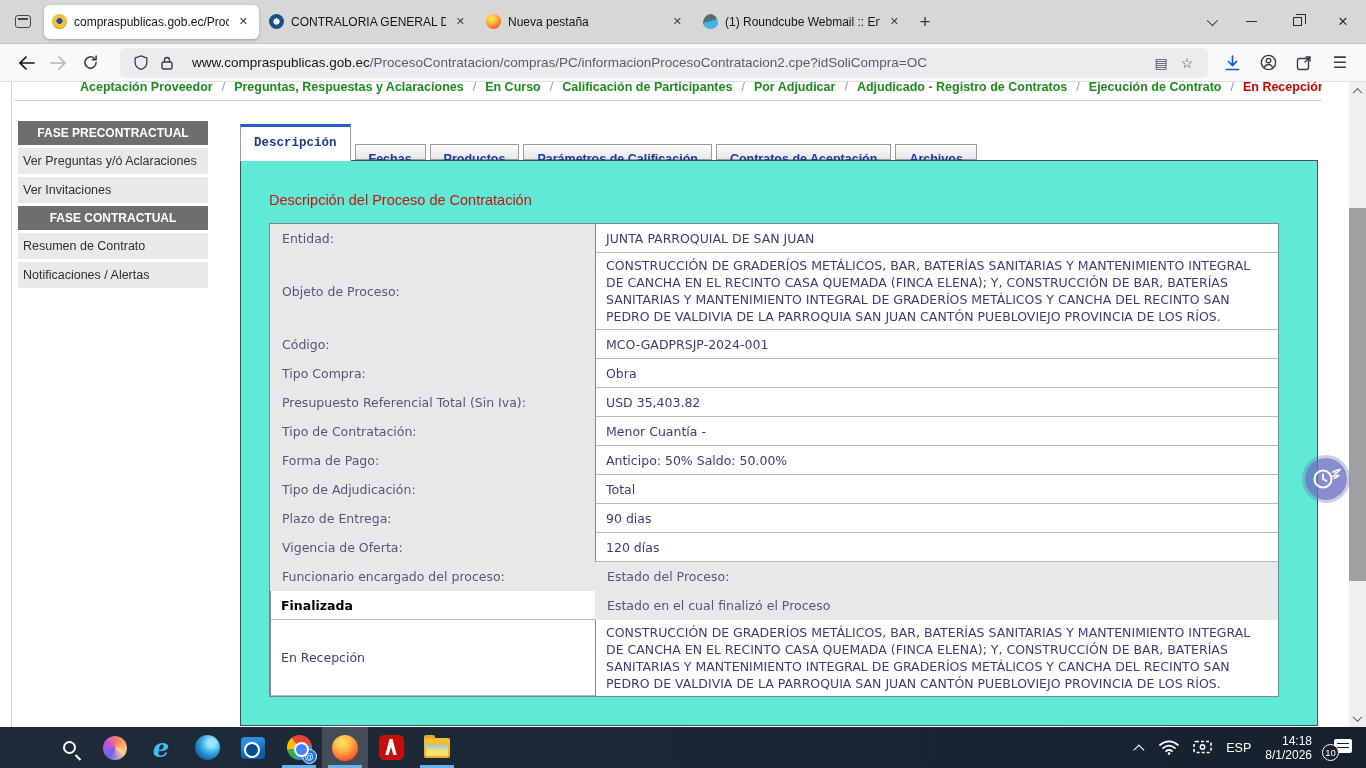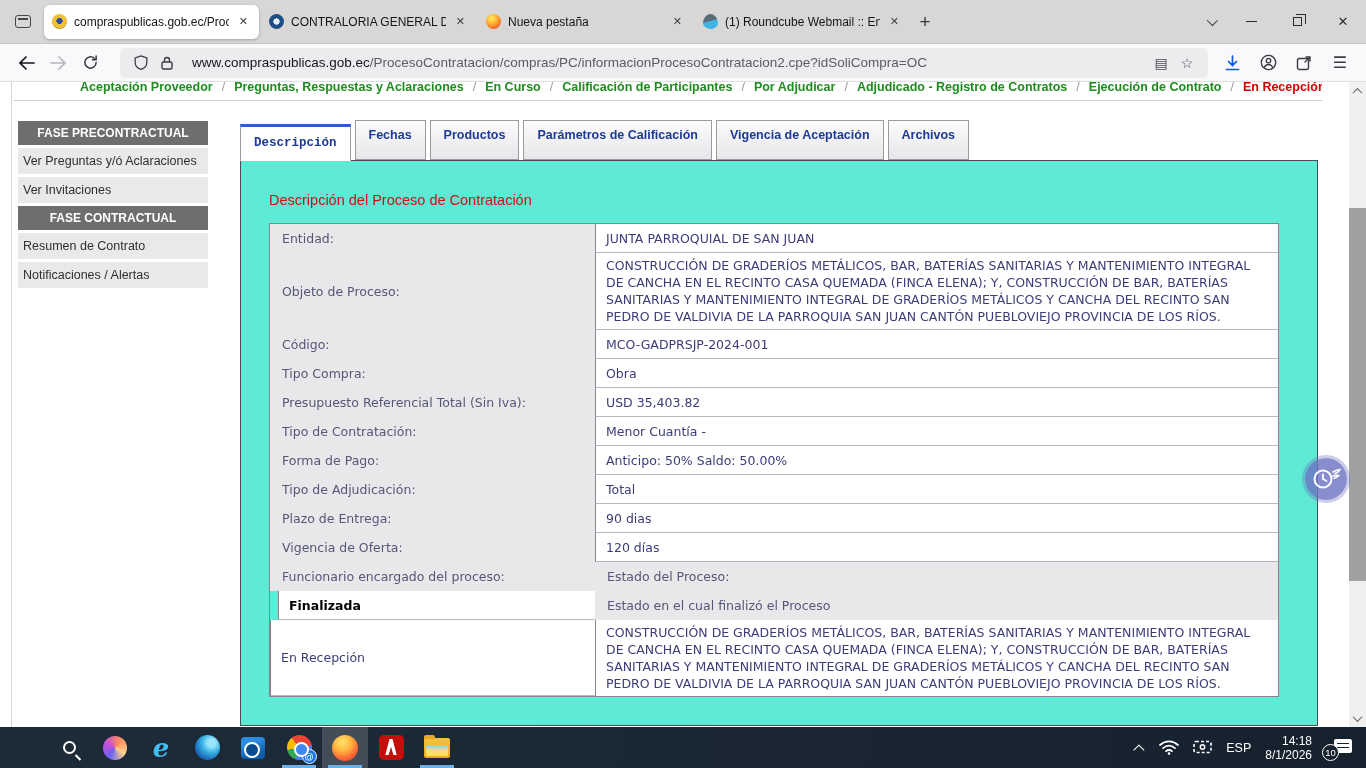--- a/index.html
+++ b/index.html
@@ -52,29 +52,29 @@
   .bc-current { color:#d10000; }
 
   
   .sidebar { position:absolute; left:18px; top:39px; width:190px; }
   .sb-header { background:#6e6e70; color:#fff; font-size:12px; font-weight:bold; text-align:center; height:24px; line-height:24px; margin-bottom:3px; }
   .sb-item { background:#e9e9e9; color:#2f2f2f; font-size:12.5px; height:26px; line-height:26px; padding-left:5px; margin-bottom:3px; }
 
   
   .main { position:absolute; left:240px; top:41px; width:1078px; }
   .ptabs { display:flex; align-items:flex-end; height:37px; }
-  .ptab { background:linear-gradient(#fbfbfc,#e7e7ea); border:1px solid #9a9aa1; color:#1d3a96; font-size:12.5px; font-weight:bold; height:40px; line-height:28px; padding:0 13px; margin-right:4px; position:relative; }
+  .ptab { background:linear-gradient(#fbfbfc,#e7e7ea); border:1px solid #9a9aa1; color:#1d3a96; font-size:12.5px; font-weight:bold; height:16px; line-height:28px; padding:0 13px; margin-right:4px; position:relative; }
   .ptab.active { background:#fff; border-top:3px solid #2a5ccc; height:37px; line-height:32px; border-bottom:1px solid #fff; margin-bottom:-1px; z-index:2;font-family:Liberation Mono, monospace; }
   .pbox { border:1px solid #4c4c55; background:#5eead4; height:566px; overflow:hidden; position:relative; }
   .ptitle { color:#cc1111; font-size:14.5px; margin:31px 0 15px 28px; }
   .fields { display:grid; grid-template-columns:325px 1fr; margin:0 38px 0 28px; border:1px solid #85858d; }
   .cell { min-height:29px; display:flex; align-items:center; font-family:"DejaVu Sans", sans-serif; font-size:12.5px; }
   .cell.label { background:#e8e8eb; color:#565678; padding:4px 8px 4px 12px; }
   .cell.value { background:#fff; color:#3c3c79; padding:4px 10px; border-bottom:1px solid #b7b7bf; border-left:1px solid #85858d; line-height:17px; }
-  .cell.value.vbold { color:#000; font-weight:bold;margin-left:8px; }
+  .cell.value.vbold { color:#000; font-weight:bold; }
   .fields .cell:nth-last-child(1) { border-bottom:none; }
 
   
   .scrollbar { position:absolute; right:0; top:0; width:17px; height:645px; background:#f0f0f0; }
   .scroll-arrow { position:absolute; left:0; width:17px; height:18px; display:flex; align-items:center; justify-content:center; }
   .scroll-arrow.up { top:0; }
   .scroll-arrow.down { bottom:0; }
   .sarr { width:7px; height:7px; border-right:1.6px solid #5a5a5a; border-bottom:1.6px solid #5a5a5a; }
   .sarr.u { transform:rotate(-135deg) translate(-1px,-1px); }
   .sarr.d { transform:rotate(45deg) translate(-1px,-1px); }
@@ -240,21 +240,21 @@
         <div class="sb-item">Resumen de Contrato</div>
         <div class="sb-item">Notificaciones / Alertas</div>
       </div>
 
     <div class="main">
       <div id="ptabs" class="ptabs">
           <div class="ptab active">Descripción</div>
           <div class="ptab">Fechas</div>
           <div class="ptab">Productos</div>
           <div class="ptab">Parámetros de Calificación</div>
-          <div class="ptab">Vigencia de Aceptación</div>
+          <div class="ptab">Contratos de Aceptación</div>
           <div class="ptab">Archivos</div>
         </div>
       <div class="pbox">
         <div class="ptitle">Descripción del Proceso de Contratación</div>
         <div id="fields" class="fields">
             <div class="cell label">Entidad:</div>
             <div class="cell value">JUNTA PARROQUIAL DE SAN JUAN</div>
             <div class="cell label">Objeto de Proceso:</div>
             <div class="cell value">CONSTRUCCIÓN DE GRADERÍOS METÁLICOS, BAR, BATERÍAS SANITARIAS Y MANTENIMIENTO INTEGRAL DE CANCHA EN EL RECINTO CASA QUEMADA (FINCA ELENA); Y, CONSTRUCCIÓN DE BAR, BATERÍAS SANITARIAS Y MANTENIMIENTO INTEGRAL DE GRADERÍOS METÁLICOS Y CANCHA DEL RECINTO SAN PEDRO DE VALDIVIA DE LA PARROQUIA SAN JUAN CANTÓN PUEBLOVIEJO PROVINCIA DE LOS RÍOS.</div>
             <div class="cell label">Código:</div>

